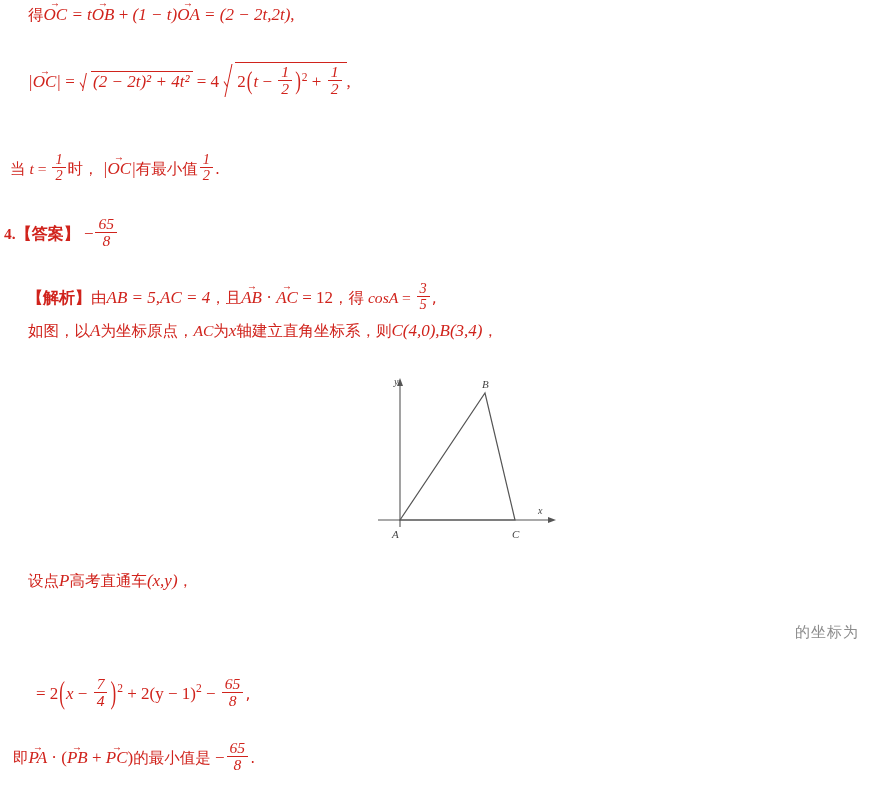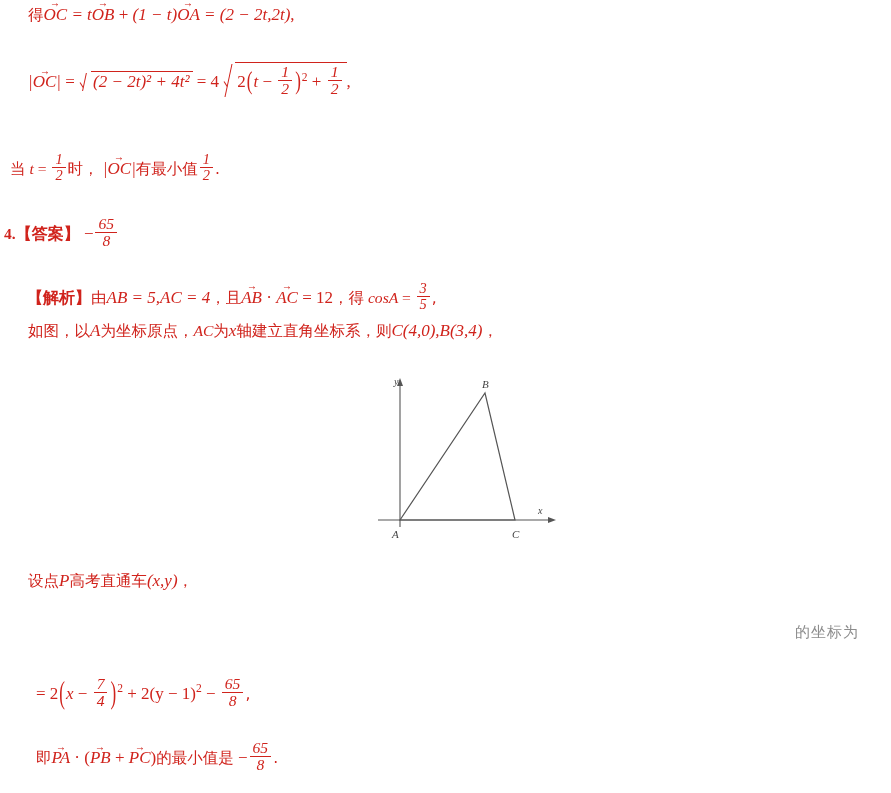--- a/index.html
+++ b/index.html
@@ -206,19 +206,19 @@
 
   <div class="line" style="left:28px; top:572px;">
     <span class="cn">设点</span><span class="math">P</span><span class="cn">高考直通车</span><span class="math">(x,y)</span><span class="cn">，</span>
   </div>
 
 
   <div class="line" style="left:28px; top:676px;margin-left:8px;">
     <span class="math"><span class="up">= 2</span><span class="paren-big">(</span><span>x</span> <span class="up">−</span> <span class="frac"><span class="num">7</span><span class="den">4</span></span><span class="paren-big">)</span><sup class="exp">2</sup> <span class="up">+ 2(y − 1)</span><sup class="exp">2</sup> <span class="up">−</span> <span class="frac"><span class="num">65</span><span class="den">8</span></span></span><span class="up cn">,</span>
   </div>
 
-  <div class="line" style="left:36px; top:740px;">
+  <div class="line" style="left:13px; top:740px;">
     <span class="cn">即</span><span class="math"><span class="vec">PA</span> <span class="up">·</span> <span class="up">(</span><span class="vec">PB</span> <span class="up">+</span> <span class="vec">PC</span><span class="up">)</span></span><span class="cn">的最小值是</span><span class="math"> <span class="up">−</span><span class="frac"><span class="num">65</span><span class="den">8</span></span></span><span class="up cn">.</span>
   </div>
 
   <div class="watermark">的坐标为</div>
 
 </div>
 
 </body></html>

